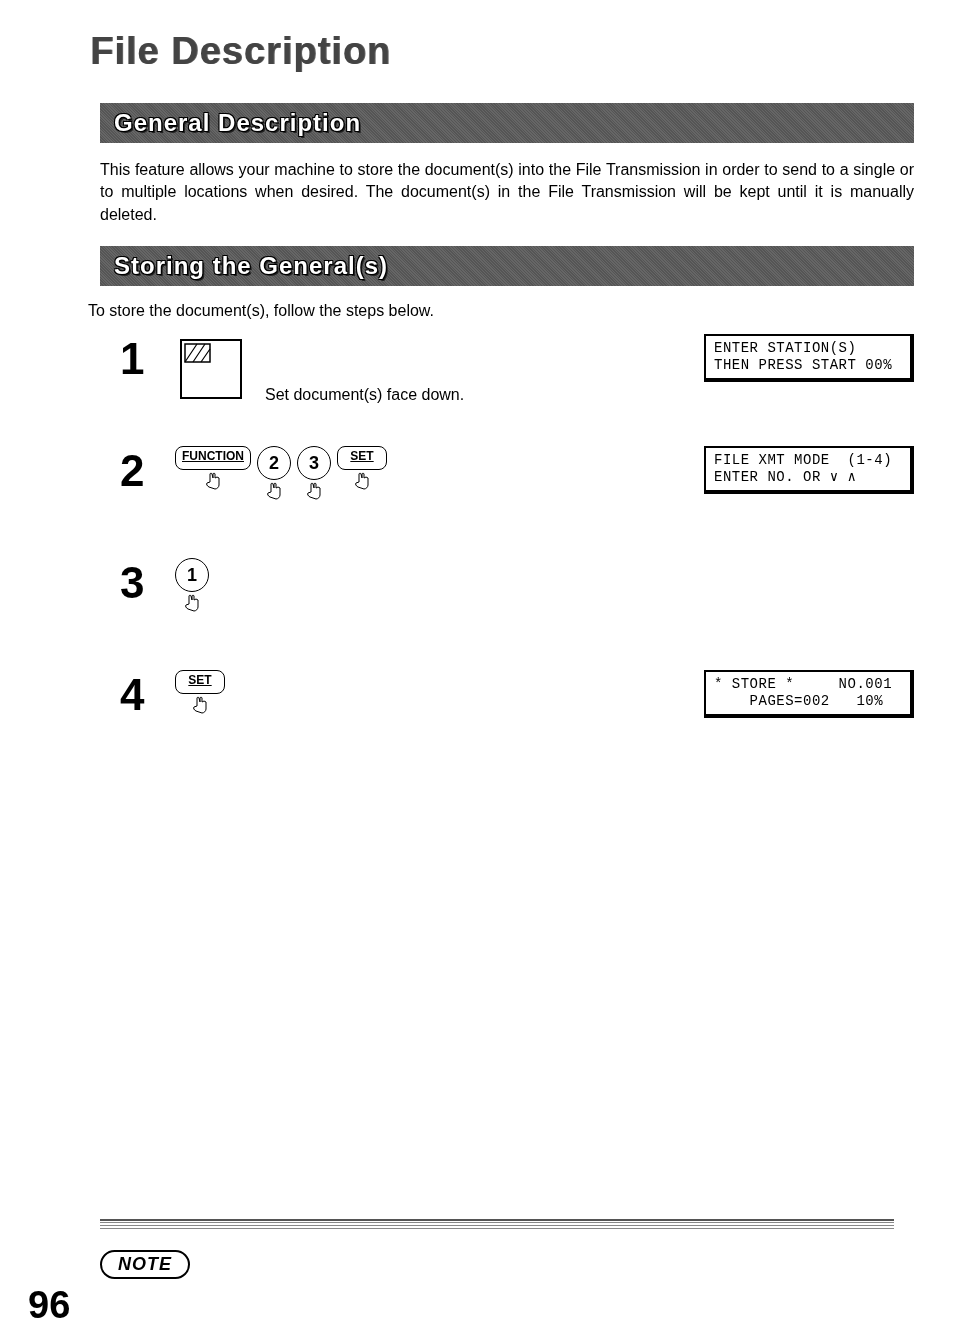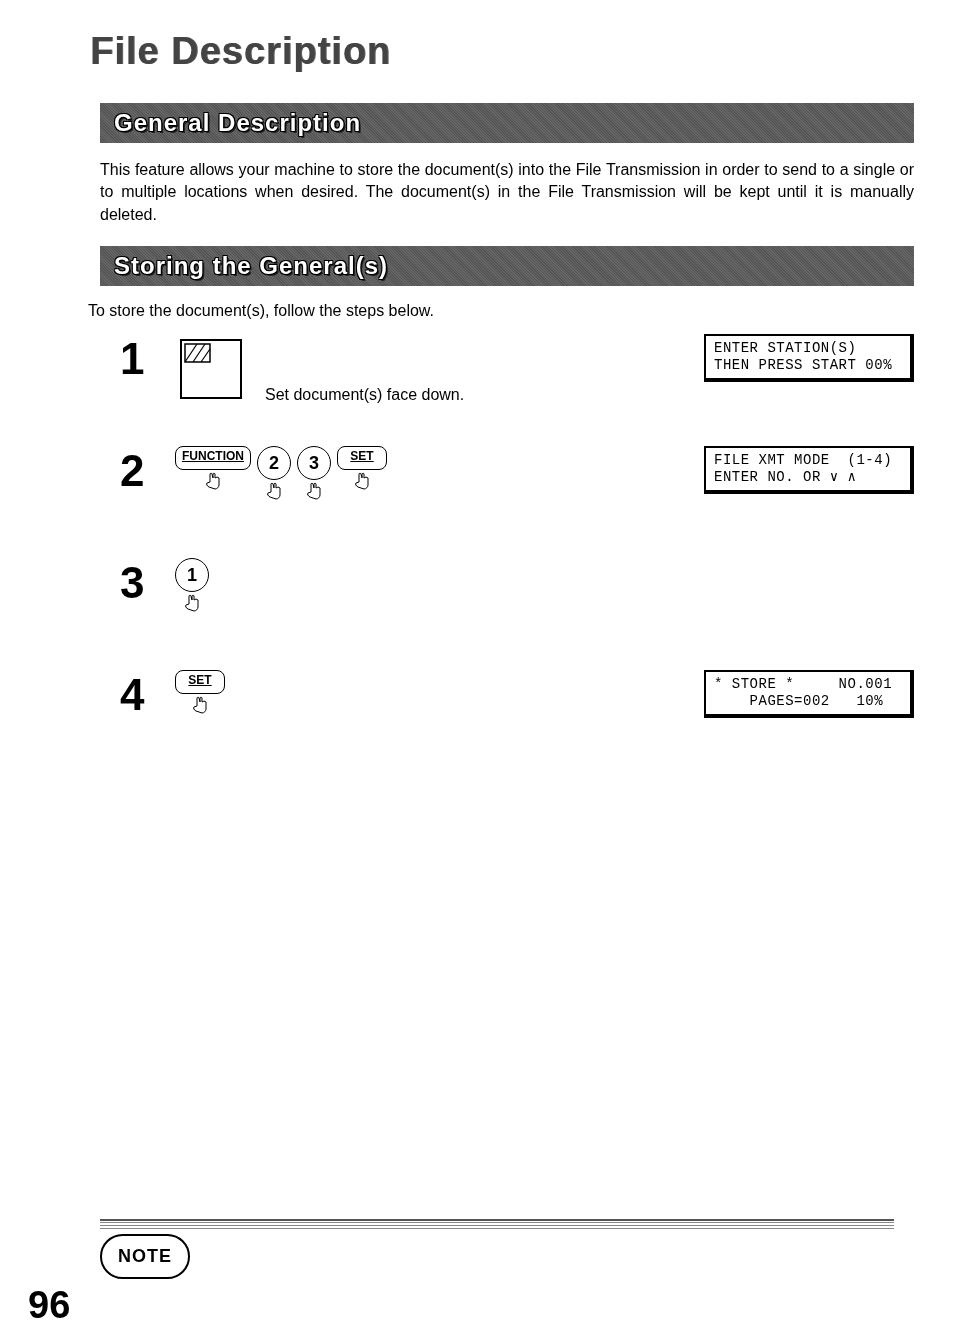--- a/index.html
+++ b/index.html
@@ -79,21 +79,21 @@
     position:absolute; bottom:110px; left:100px; right:60px;
     border-top:2px solid #555; height:10px;
     background-image: repeating-linear-gradient(0deg, #888 0, #888 1px, transparent 1px, transparent 3px);
   }
   .note-row {
     position:absolute; bottom:60px; left:100px; right:60px;
     display:flex; align-items:center; gap:20px;
   }
   .note-capsule {
     border:2px solid #000; border-radius:999px;
-    padding:10px 16px; font-size:18px; font-weight:bold; letter-spacing:1px;
+    padding:2px 16px; font-size:18px; font-weight:bold; letter-spacing:1px;font-style:italic;
   }
   .note-text { font-size:15px; font-style:italic; }
   .page-num {
     position:absolute; bottom:12px; left:28px;
     font-size:38px; font-weight:bold;
   }
 </style>
 </head>
 <body>
 

